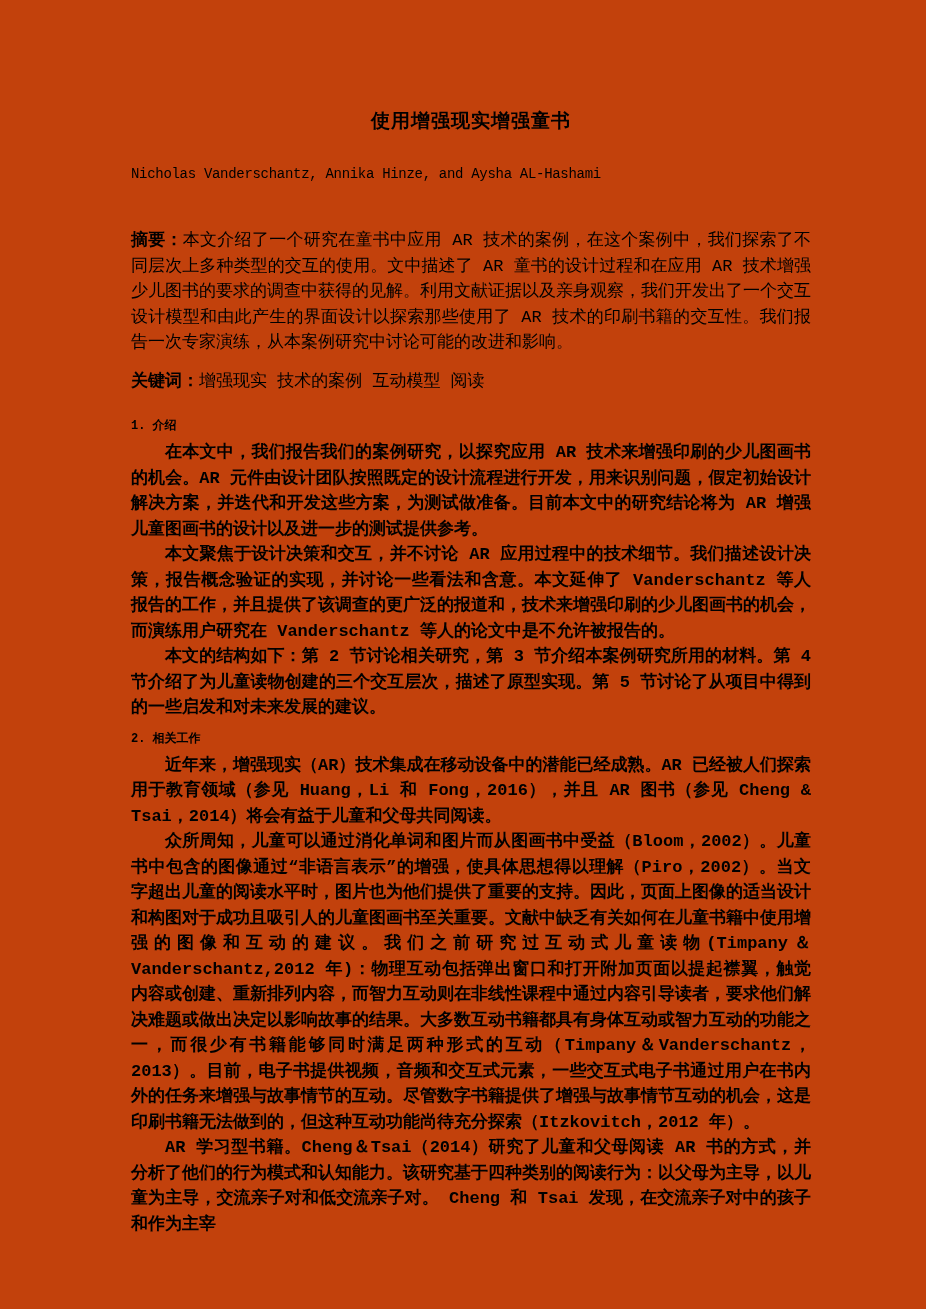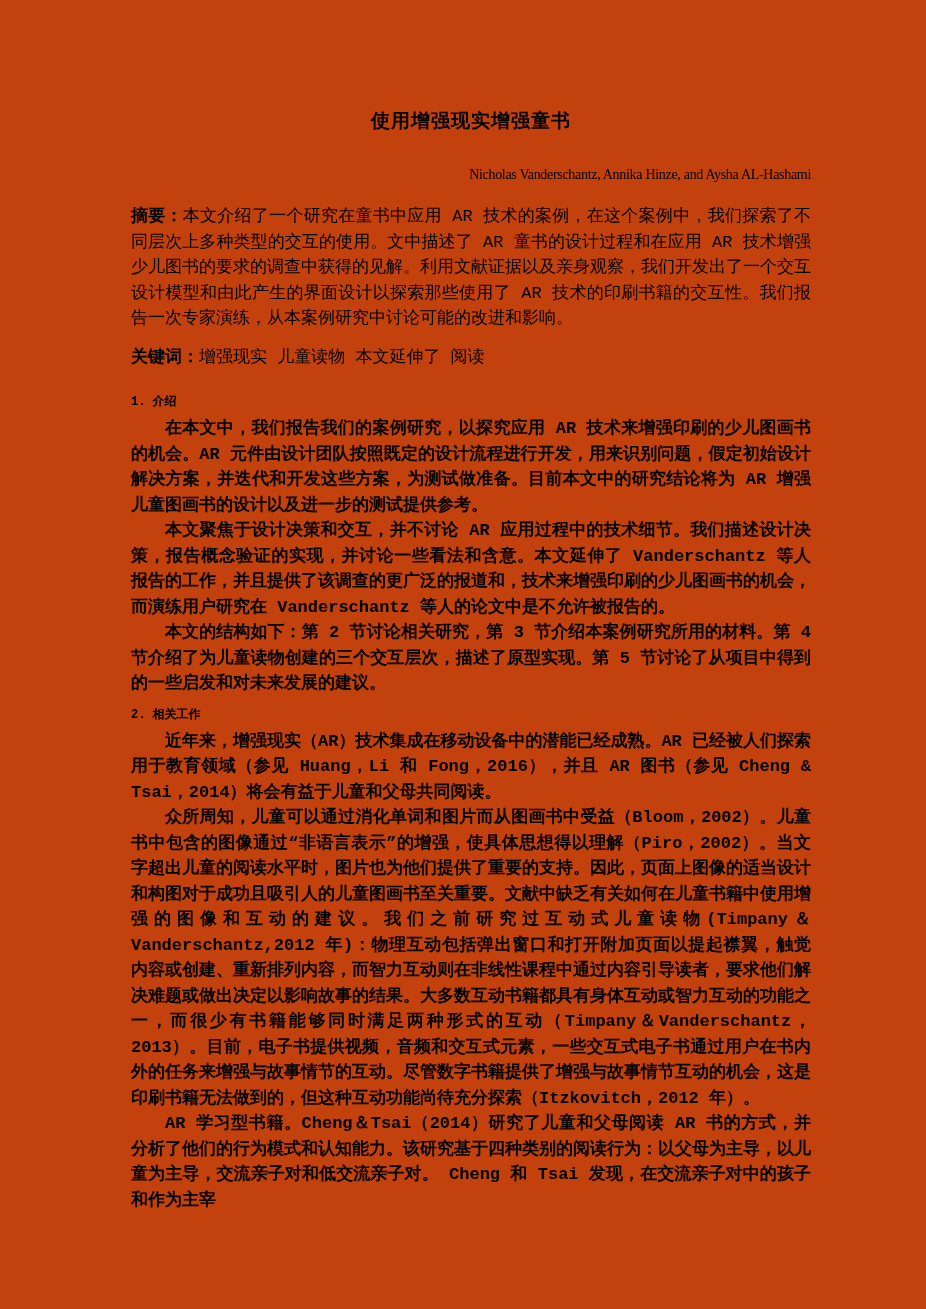--- a/index.html
+++ b/index.html
@@ -24,27 +24,26 @@
     line-height: 22px;
     font-weight: bold;
     text-align: center;
     letter-spacing: 1px;
     font-family: "Liberation Mono", "DejaVu Sans Mono", monospace;
   }
   .authors {
     margin: 33px 0 0 0;
     font-size: 14px;
     line-height: 17px;
-    text-align: right;
+    text-align: left;
     letter-spacing: -0.3px;
     white-space: nowrap;
-    font-family: Liberation Serif, serif;
   }
   .block {
-    margin: 21px 0 0 0;
+    margin: 45px 0 0 0;
     font-size: 17px;
     line-height: 25.5px;
     text-align: justify;
   }
   .block .label {
     font-weight: bold;
   }
   .keywords {
     margin-top: 13px;
     margin-bottom: 22px;
@@ -73,21 +72,21 @@
 
   <h1 class="title">使用增强现实增强童书</h1>
 
   <div class="authors">Nicholas Vanderschantz, Annika Hinze, and Aysha AL-Hashami</div>
 
   <p class="block abstract">
     <strong class="label">摘要：</strong><span>本文介绍了一个研究在童书中应用 AR 技术的案例，在这个案例中，我们探索了不同层次上多种类型的交互的使用。文中描述了 AR 童书的设计过程和在应用 AR 技术增强少儿图书的要求的调查中获得的见解。利用文献证据以及亲身观察，我们开发出了一个交互设计模型和由此产生的界面设计以探索那些使用了 AR 技术的印刷书籍的交互性。我们报告一次专家演练，从本案例研究中讨论可能的改进和影响。</span>
   </p>
 
   <p class="block keywords">
-    <strong class="label">关键词：</strong><span>增强现实 儿童读物 本文延伸了 阅读</span>
+    <strong class="label">关键词：</strong><span>增强现实 技术的案例 互动模型 阅读</span>
   </p>
 
   <h2 class="section-heading">1. 介绍</h2>
 
   <p class="para">在本文中，我们报告我们的案例研究，以探究应用 AR 技术来增强印刷的少儿图画书的机会。AR 元件由设计团队按照既定的设计流程进行开发，用来识别问题，假定初始设计解决方案，并迭代和开发这些方案，为测试做准备。目前本文中的研究结论将为 AR 增强儿童图画书的设计以及进一步的测试提供参考。</p>
 
   <p class="para">本文聚焦于设计决策和交互，并不讨论 AR 应用过程中的技术细节。我们描述设计决策，报告概念验证的实现，并讨论一些看法和含意。本文延伸了 Vanderschantz 等人报告的工作，并且提供了该调查的更广泛的报道和，技术来增强印刷的少儿图画书的机会，而演练用户研究在 Vanderschantz 等人的论文中是不允许被报告的。</p>
 
   <p class="para">本文的结构如下：第 2 节讨论相关研究，第 3 节介绍本案例研究所用的材料。第 4 节介绍了为儿童读物创建的三个交互层次，描述了原型实现。第 5 节讨论了从项目中得到的一些启发和对未来发展的建议。</p>
 

